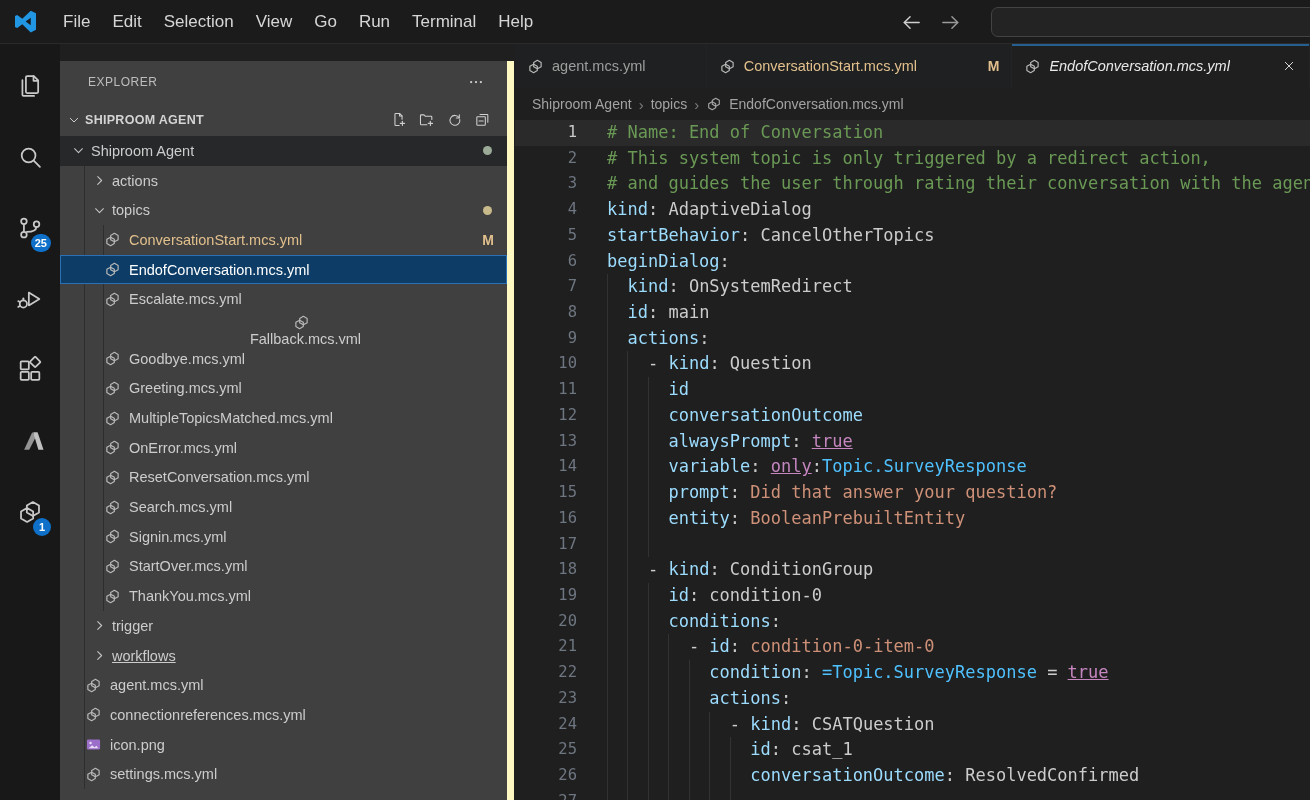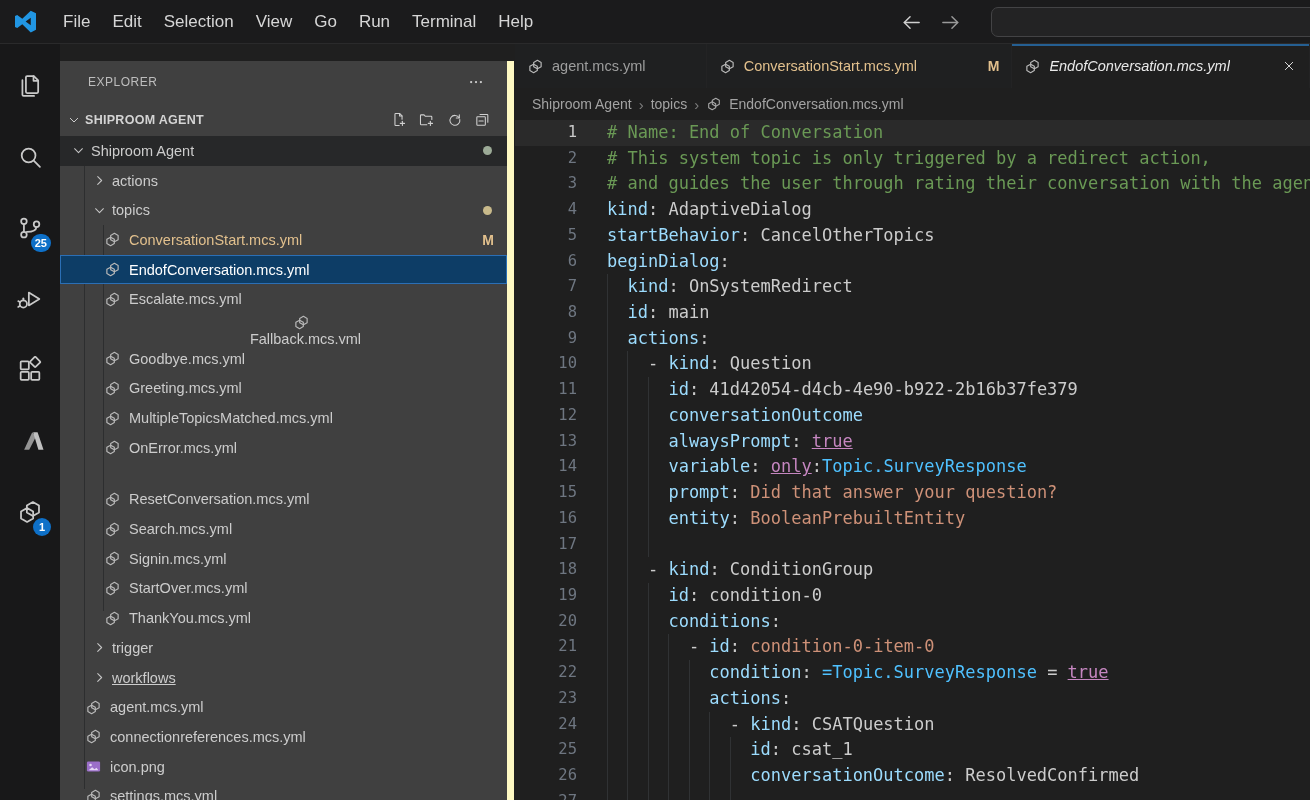--- a/index.html
+++ b/index.html
@@ -341,21 +341,21 @@
         </div>
         <div class="trow" style="padding-left: 44px;">
           <span class="ticon">
             <svg viewBox="0 0 16 16" fill="none" stroke="currentColor" stroke-width="1.1" stroke-linecap="round" stroke-linejoin="round">
               <path d="M9.8 2.2l3.5 2v4l-3.5 2-3.5-2v-4z"></path>
               <path d="M6.2 5.8l3.5 2v4l-3.5 2-3.5-2v-4z"></path>
             </svg>
           </span>
           <span class="tlabel">OnError.mcs.yml</span>
         </div>
-        <div class="trow" style="padding-left: 44px; margin-top: 22px;">
+        <div class="trow" style="padding-left: 44px;">
           <span class="ticon">
             <svg viewBox="0 0 16 16" fill="none" stroke="currentColor" stroke-width="1.1" stroke-linecap="round" stroke-linejoin="round">
               <path d="M9.8 2.2l3.5 2v4l-3.5 2-3.5-2v-4z"></path>
               <path d="M6.2 5.8l3.5 2v4l-3.5 2-3.5-2v-4z"></path>
             </svg>
           </span>
           <span class="tlabel">ResetConversation.mcs.yml</span>
         </div>
         <div class="trow" style="padding-left: 44px; text-align: right;">
           <span class="ticon">
@@ -569,21 +569,20 @@
             <span class="tk-p">: Question</span>
           </div>
         </div>
         <div class="cl">
           <div class="ln">11</div>
           <div class="ct">
             <span class="ic"></span>
             <span class="ic"></span>
             <span class="ic"></span>
             <span class="tk-k">id</span>
-            <span class="tk-p">: 41d42054-d4cb-4e90-b922-2b16b37fe379</span>
           </div>
         </div>
         <div class="cl">
           <div class="ln">12</div>
           <div class="ct">
             <span class="ic"></span>
             <span class="ic"></span>
             <span class="ic"></span>
             <span class="tk-k">conversationOutcome</span>
           </div>

